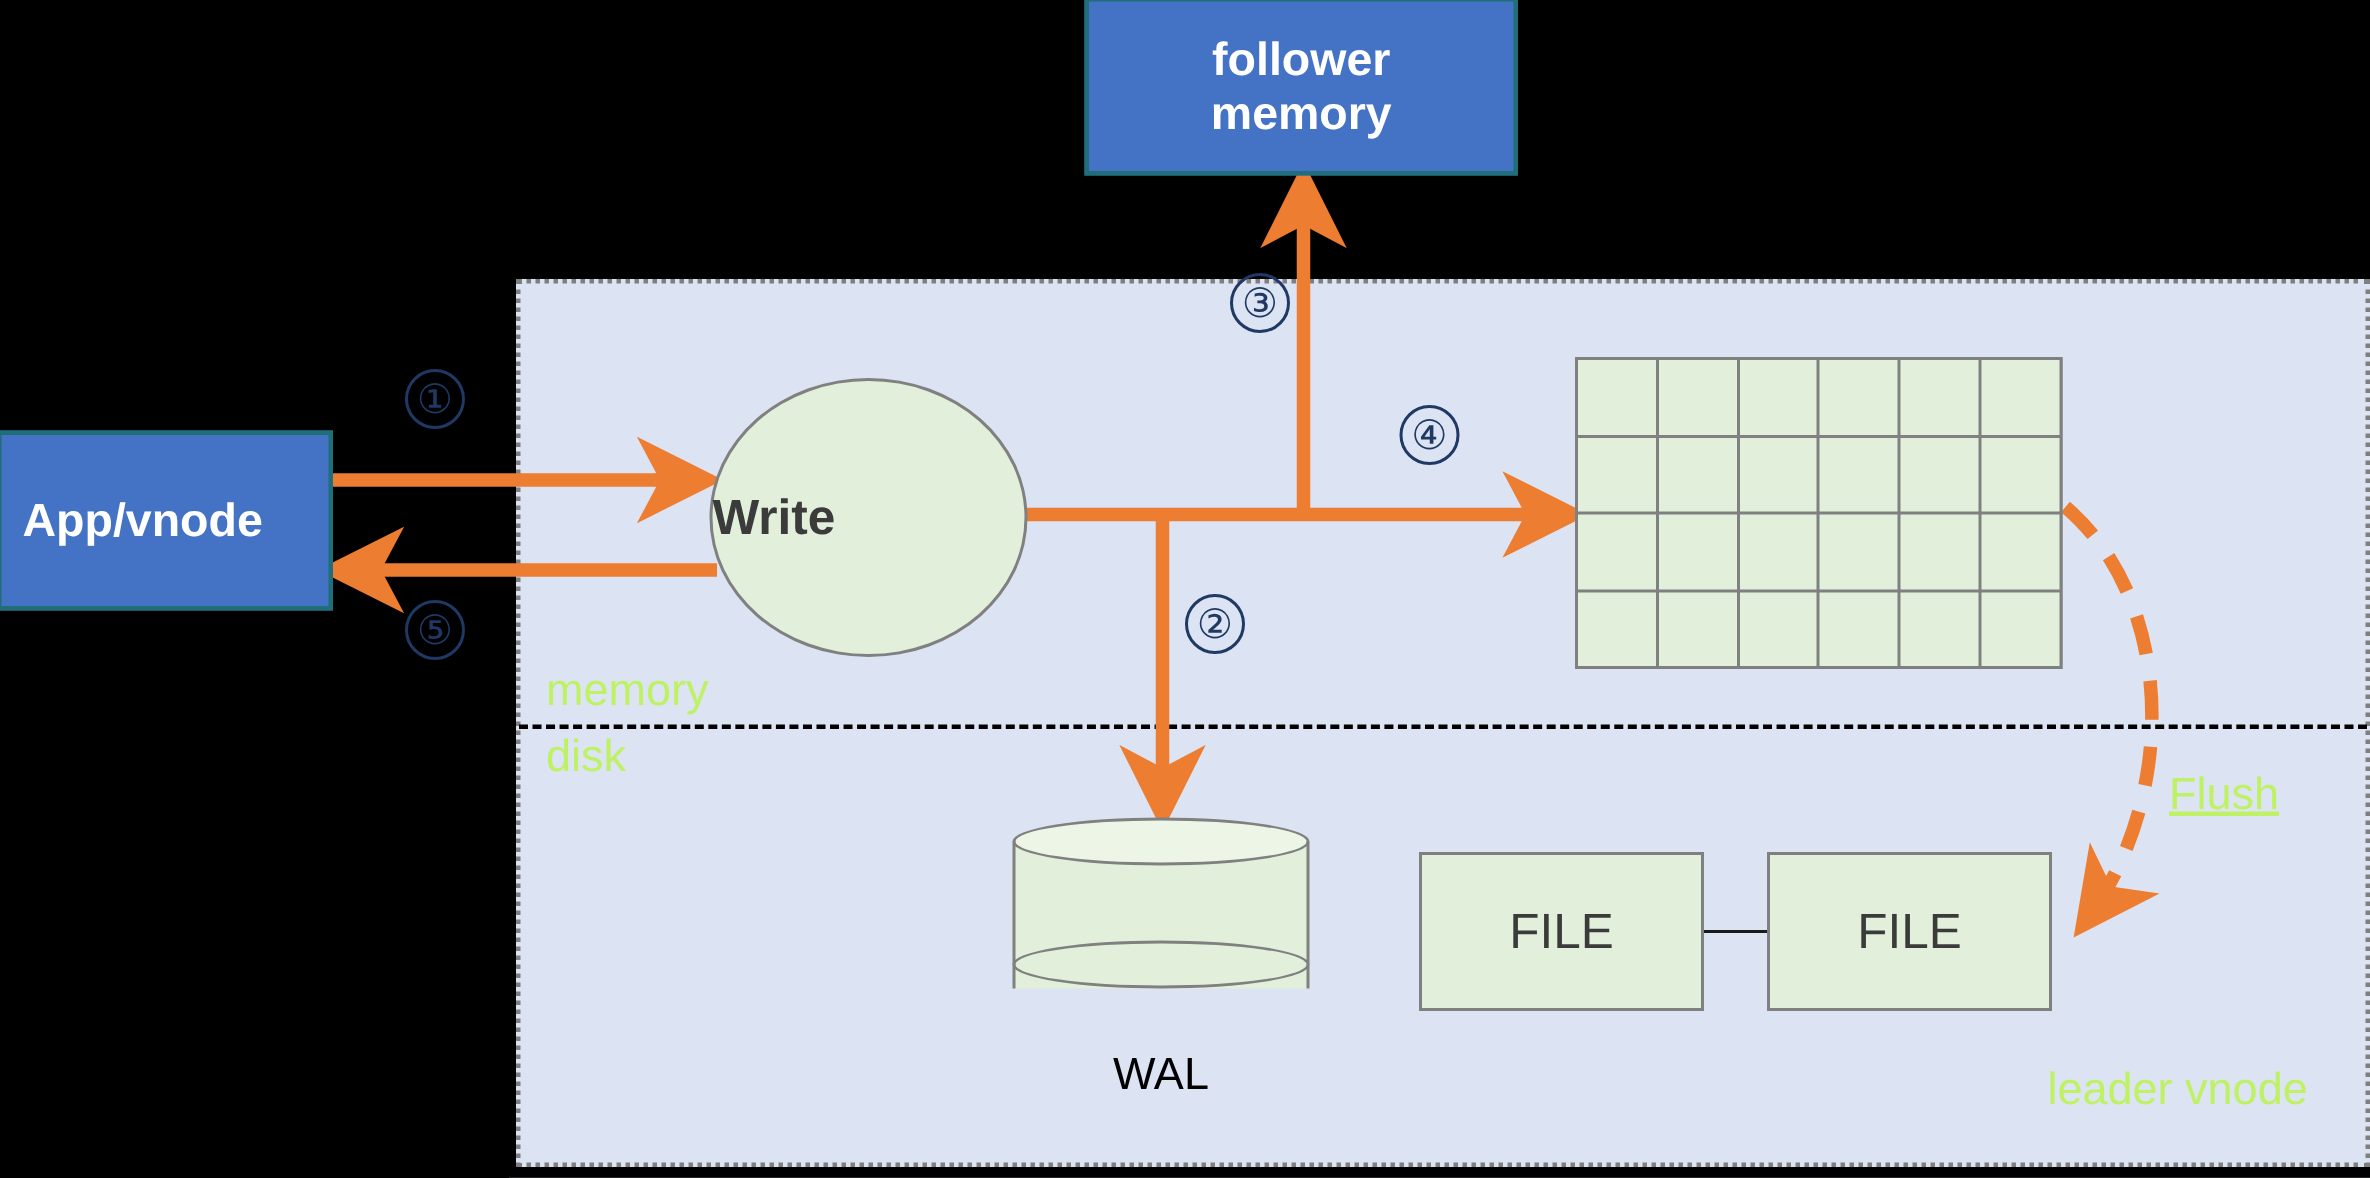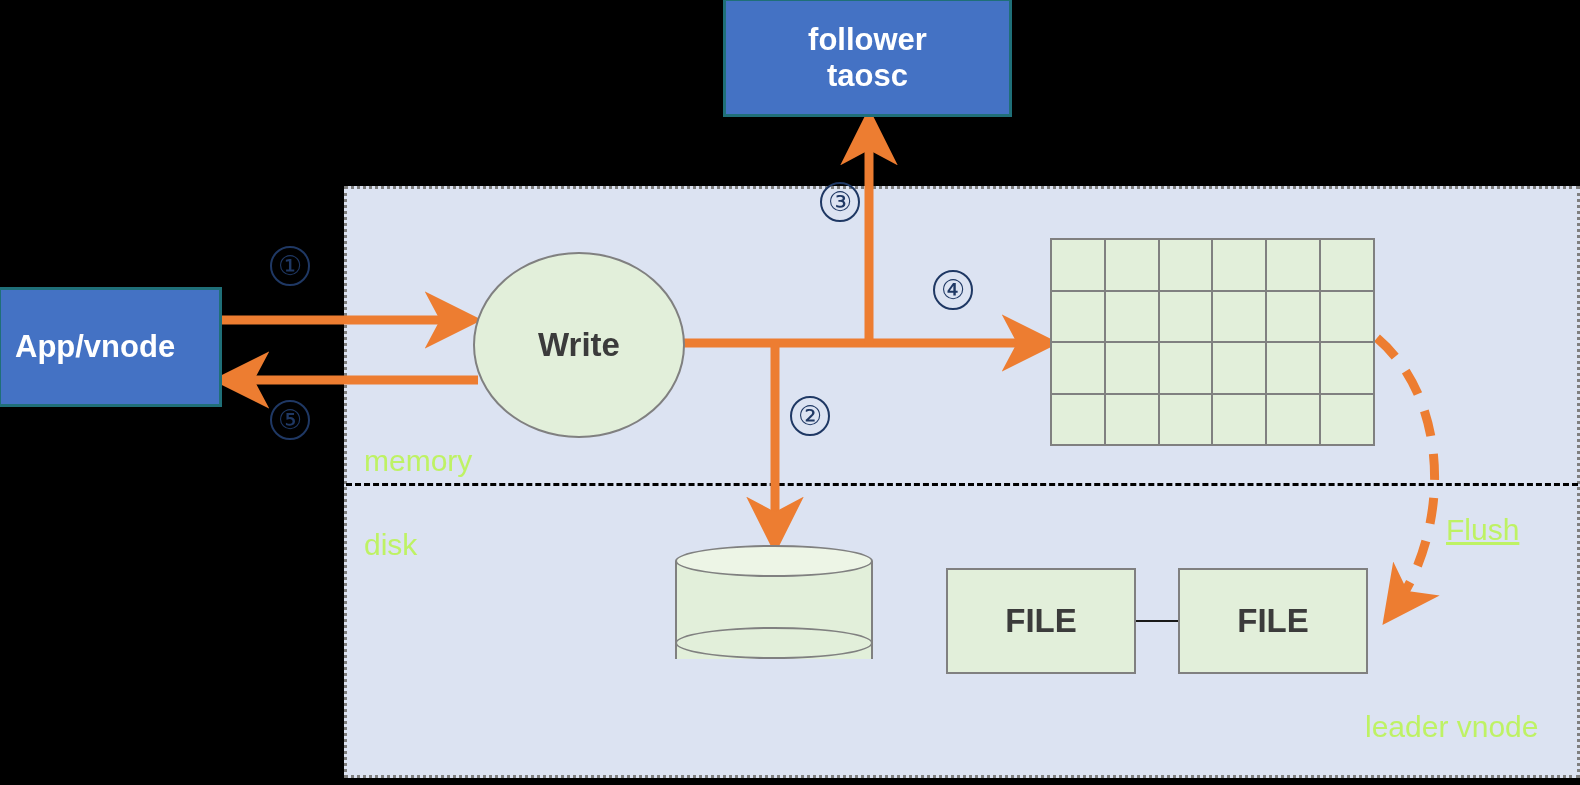--- a/index.html
+++ b/index.html
@@ -66,21 +66,20 @@
     left: 473px;
     top: 252px;
     width: 212px;
     height: 186px;
     background: #E2EFDA;
     border: 2px solid #808080;
     border-radius: 50%;
     box-sizing: border-box;
     display: flex;
     align-items: center;
-    justify-content: center;
     font-size: 33px;
     font-weight: bold;
     color: #3B3B3B;
   }
 
   
   #memory-grid {
     position: absolute;
     left: 1050px;
     top: 238px;
@@ -152,21 +151,21 @@
     top: 568px;
     width: 190px;
     height: 106px;
     background: #E2EFDA;
     border: 2px solid #808080;
     box-sizing: border-box;
     display: flex;
     align-items: center;
     justify-content: center;
     font-size: 33px;
-    font-weight: bold;
+    font-weight: normal;
     color: #3B3B3B;
   }
   #file-box-1 { left: 946px; }
   #file-box-2 { left: 1178px; }
   #file-connector {
     position: absolute;
     left: 1136px;
     top: 620px;
     width: 42px;
     height: 2px;
@@ -182,21 +181,21 @@
     height: 0;
     border-top: 3px dashed #000000;
   }
   .plain-label {
     position: absolute;
     font-size: 30px;
     color: #bef264;
     white-space: nowrap;
   }
   #memory-label { left: 364px; top: 444px; }
-  #disk-label   { left: 364px; top: 488px; margin-top: 40px; }
+  #disk-label   { left: 364px; top: 488px; }
   #flush-label  { left: 1446px; top: 513px; text-decoration: underline; }
   #leader-label { left: 1365px; top: 710px; }
 
   
   .step-circle {
     position: absolute;
     width: 40px;
     height: 40px;
     border: 2px solid #1F3864;
     border-radius: 50%;
@@ -251,21 +250,21 @@
 
     <path d="M 1377 338 C 1450 400, 1452 530, 1392 612" fill="none" stroke="#ED7D31" stroke-width="9" stroke-dasharray="26 18" marker-end="url(#ah)"></path>
   </svg>
 
   <div class="blue-box" id="app-taosc">
     <span>App/vnode</span>
   </div>
 
   <div class="blue-box" id="follower-vnode">
     <span>follower
-taosc</span>
+memory</span>
   </div>
 
   <div id="write-ellipse">
     <span>Write</span>
   </div>
 
   <div id="memory-grid">
     <div class="cell"></div>
     <div class="cell"></div>
     <div class="cell"></div>
@@ -290,20 +289,21 @@
     <div class="cell"></div>
     <div class="cell"></div>
     <div class="cell"></div>
   </div>
 
   <div id="wal-cylinder">
     <div class="body"></div>
     <div class="bottom-cap"></div>
     <div class="top-cap"></div>
   </div>
+  <div id="wal-label" class="plain-label-center">WAL</div>
 
   <div class="file-box" id="file-box-1">
     <span>FILE</span>
   </div>
   <div id="file-connector"></div>
   <div class="file-box" id="file-box-2">
     <span>FILE</span>
   </div>
 
   <div class="plain-label" id="memory-label">memory</div>

